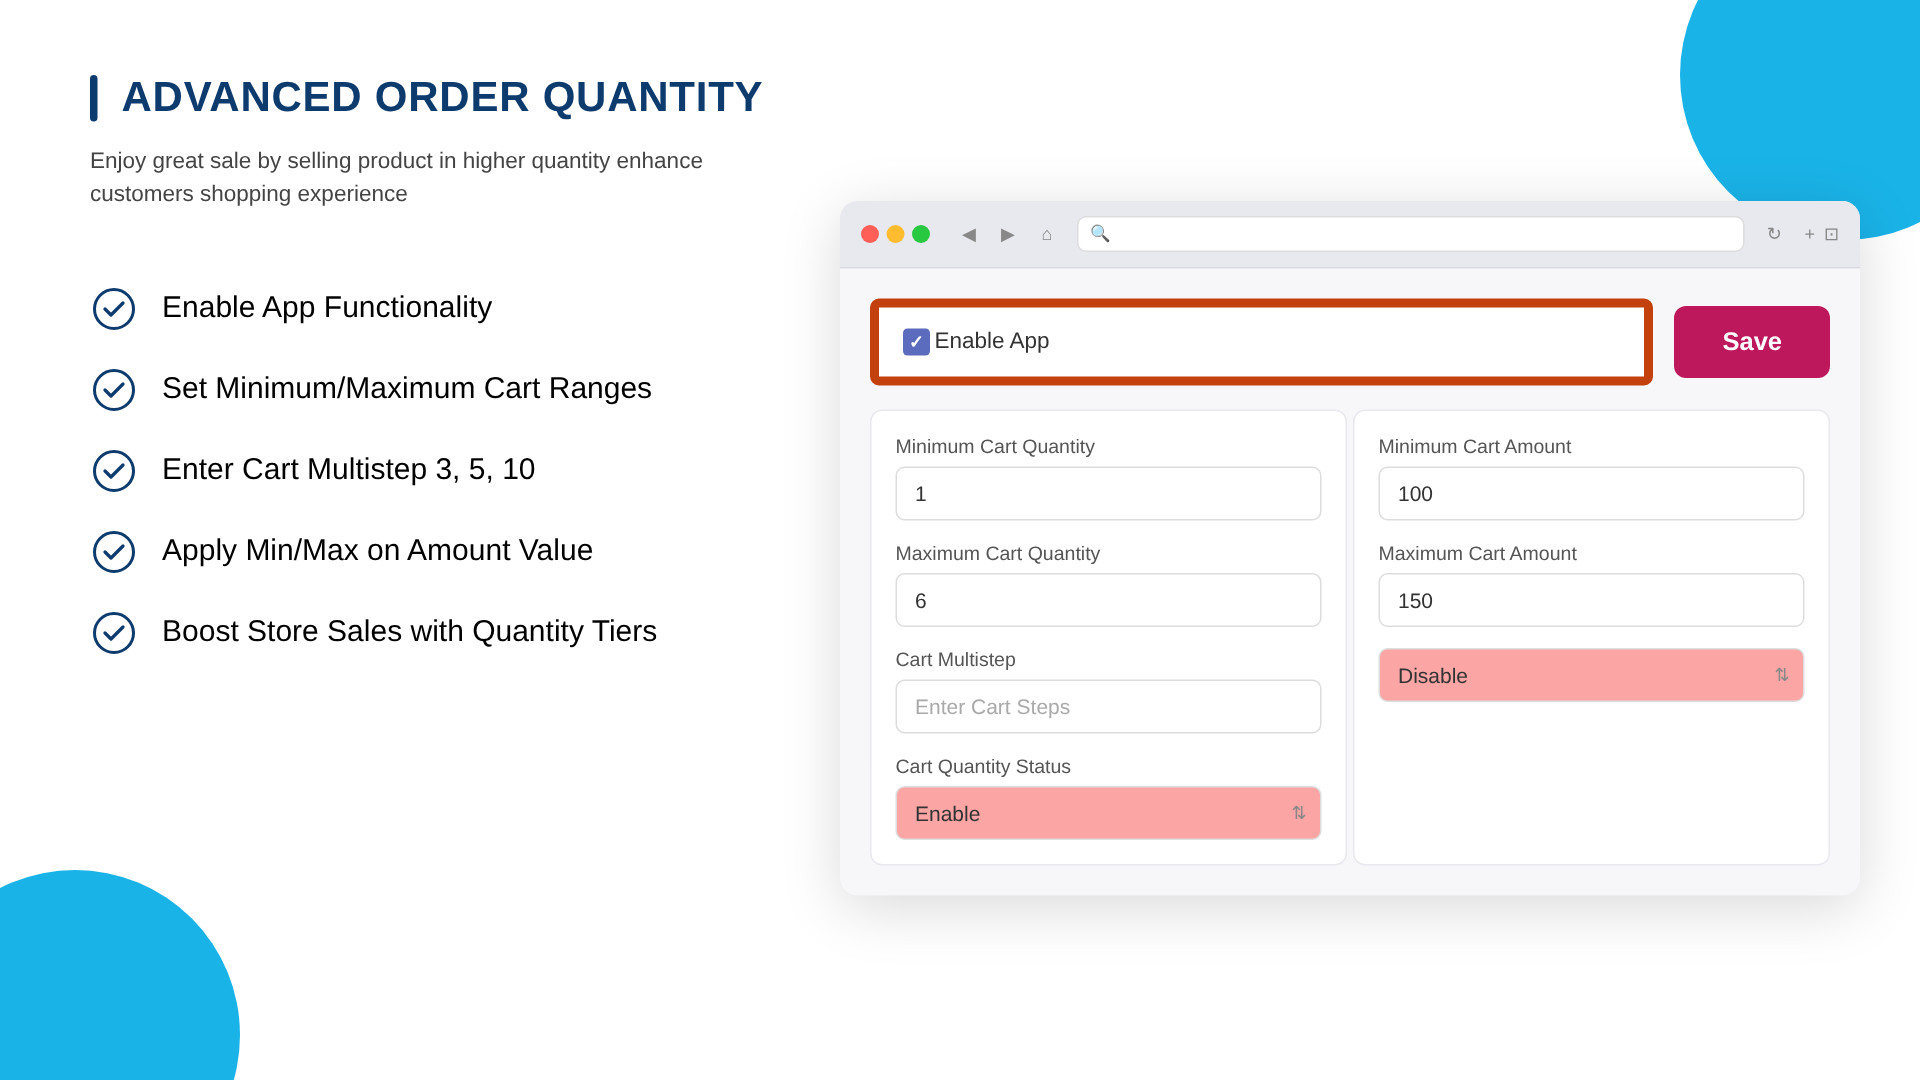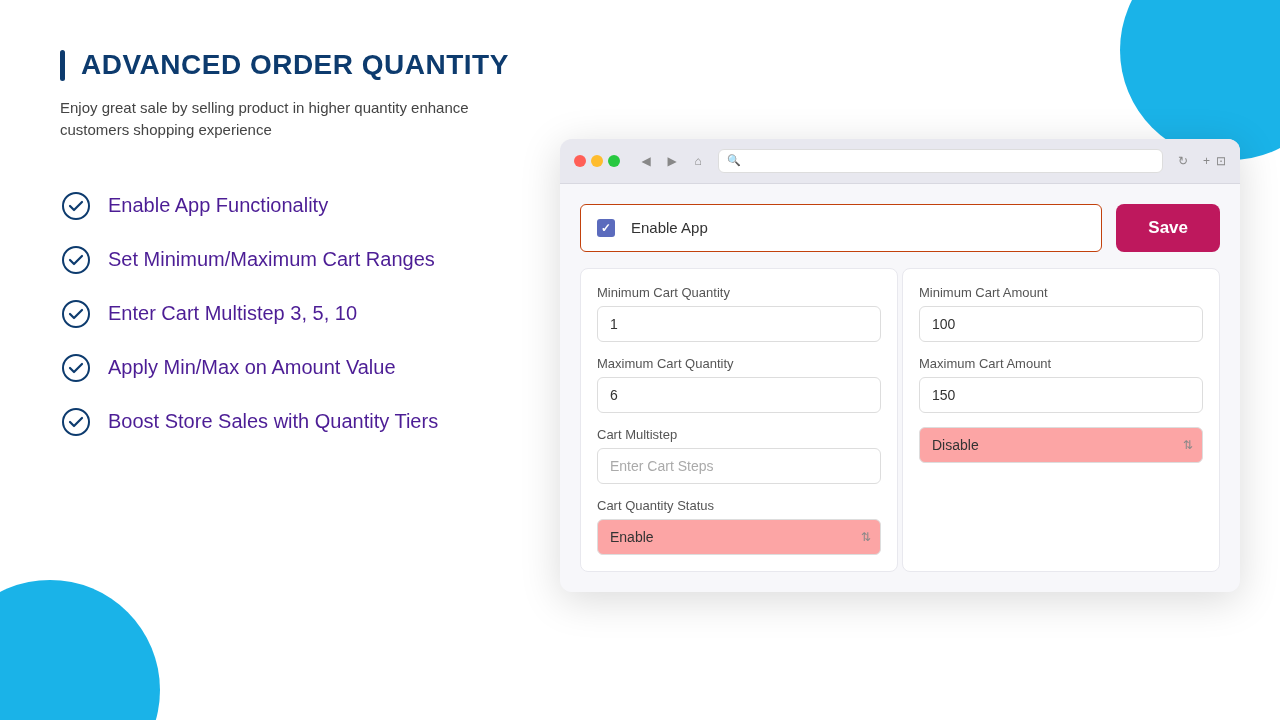--- a/index.html
+++ b/index.html
@@ -89,21 +89,21 @@
       display: flex;
       flex-direction: column;
       gap: 22px;
     }
 
     .feature-item {
       display: flex;
       align-items: center;
       gap: 16px;
       font-size: 20px;
-      color: #4c1d95;
+      color: #000000;
       font-weight: 500;
     }
 
     .check-icon {
       width: 32px;
       height: 32px;
       flex-shrink: 0;
       display: flex;
       align-items: center;
       justify-content: center;
@@ -204,26 +204,26 @@
     .enable-app-row {
       display: flex;
       gap: 14px;
       align-items: center;
       margin-bottom: 16px;
     }
 
     .enable-app-field {
       flex: 1;
       background: #fff;
-      border: 1px solid #c2410c;
+      border: 6px solid #c2410c;
       border-radius: 6px;
       padding: 14px 16px;
       display: flex;
       align-items: center;
-      gap: 16px;
+      gap: 3px;
       font-size: 15px;
       color: #333;
     }
 
     .checkbox-checked {
       width: 18px;
       height: 18px;
       background: #5b6bbd;
       border-radius: 3px;
       display: flex;

